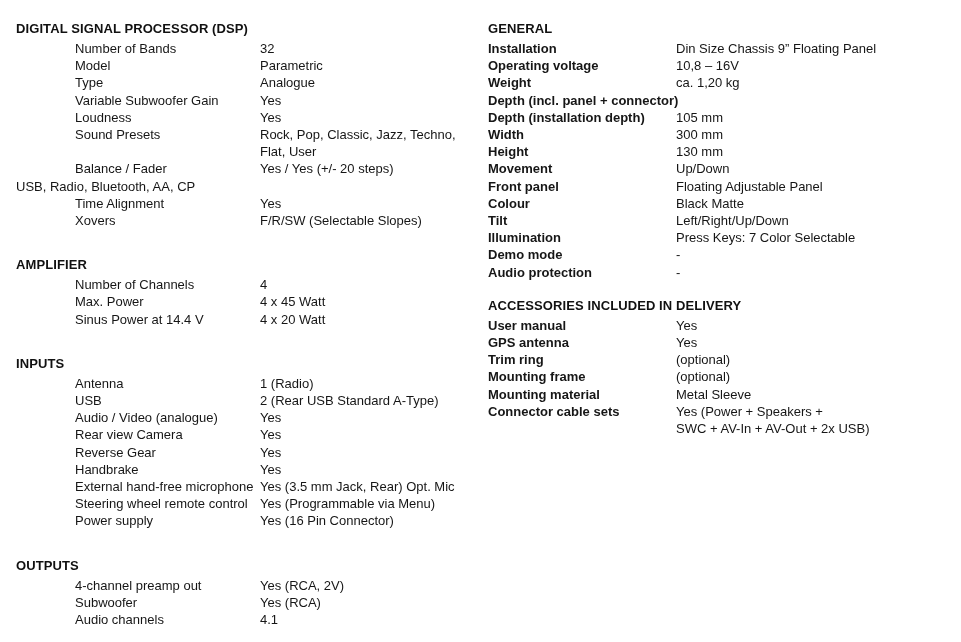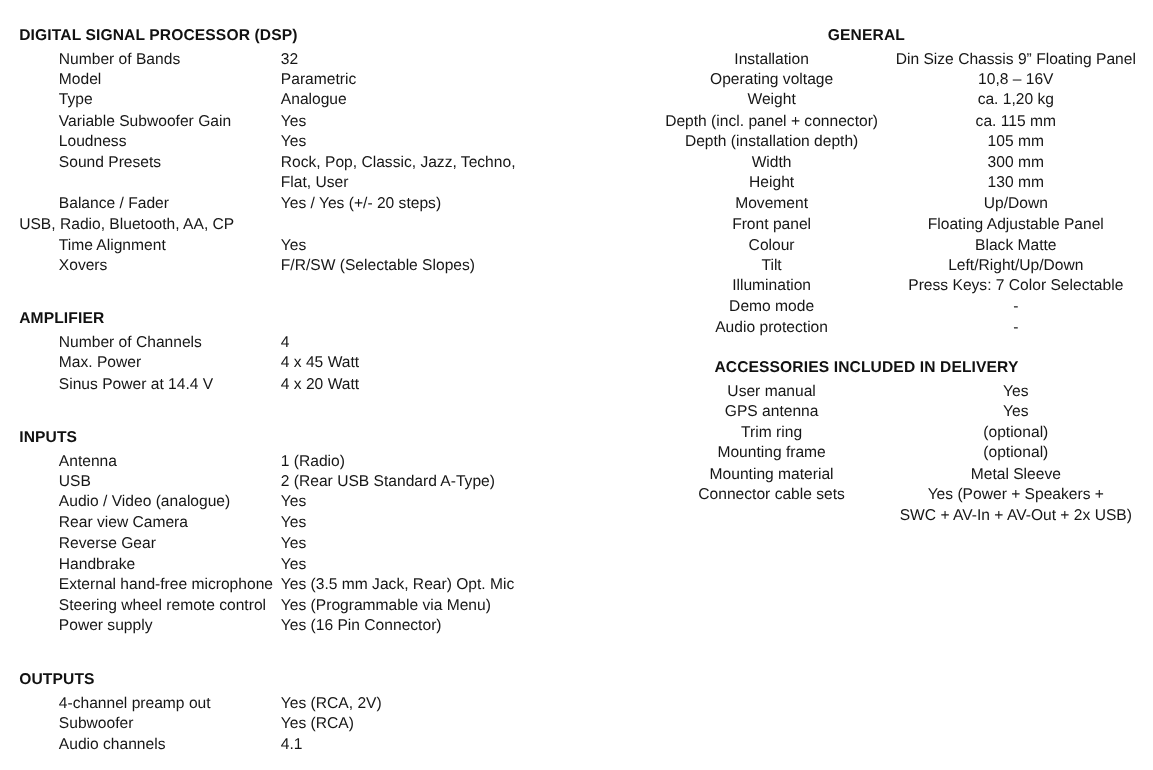--- a/index.html
+++ b/index.html
@@ -22,42 +22,42 @@
     background: #ffffff;
   }
   .col {
     position: absolute;
     top: 20px;
   }
   #col-0 { left: 16px;  width: 458px; }
   #col-1 { left: 488px; width: 468px; }
 
   .section { margin: 0 0 27px 0; }
-  #col-1 .section { margin-bottom: 16px; text-align: center; }
+  #col-1 .section { margin-bottom: 16px; }
 
   .section-title {
     margin: 0 0 3px 0;
     font-size: 13px;
     font-weight: bold;
     line-height: 17px;
     letter-spacing: 0.1px;
     color: #111111;
   }
 
   .row {
     display: flex;
     align-items: flex-start;
     line-height: 17.2px;
   }
   .label {
     flex: none;
     white-space: nowrap;
   }
-  #col-0 .label { margin-left: 33px; width: 185px; }
-  #col-1 .label { margin-left: 61px; width: 188px; }
+  #col-0 .label { margin-left: 59px; width: 185px; }
+  #col-1 .label { width: 188px; font-weight: bold; }
   .value {
     flex: 1;
     white-space: pre-line;
   }
 </style>
 </head>
 <body>
 
 <div class="page">
   <div class="col" id="col-0">
@@ -220,21 +220,20 @@
     <span class="value">10,8 – 16V</span>
   </div>
 
   <div class="row">
     <span class="label">Weight</span>
     <span class="value">ca. 1,20 kg</span>
   </div>
 
   <div class="row">
     <span class="label">Depth (incl. panel + connector)</span>
-    <span class="value">ca. 115 mm</span>
   </div>
 
   <div class="row">
     <span class="label">Depth (installation depth)</span>
     <span class="value">105 mm</span>
   </div>
 
   <div class="row">
     <span class="label">Width</span>
     <span class="value">300 mm</span>

